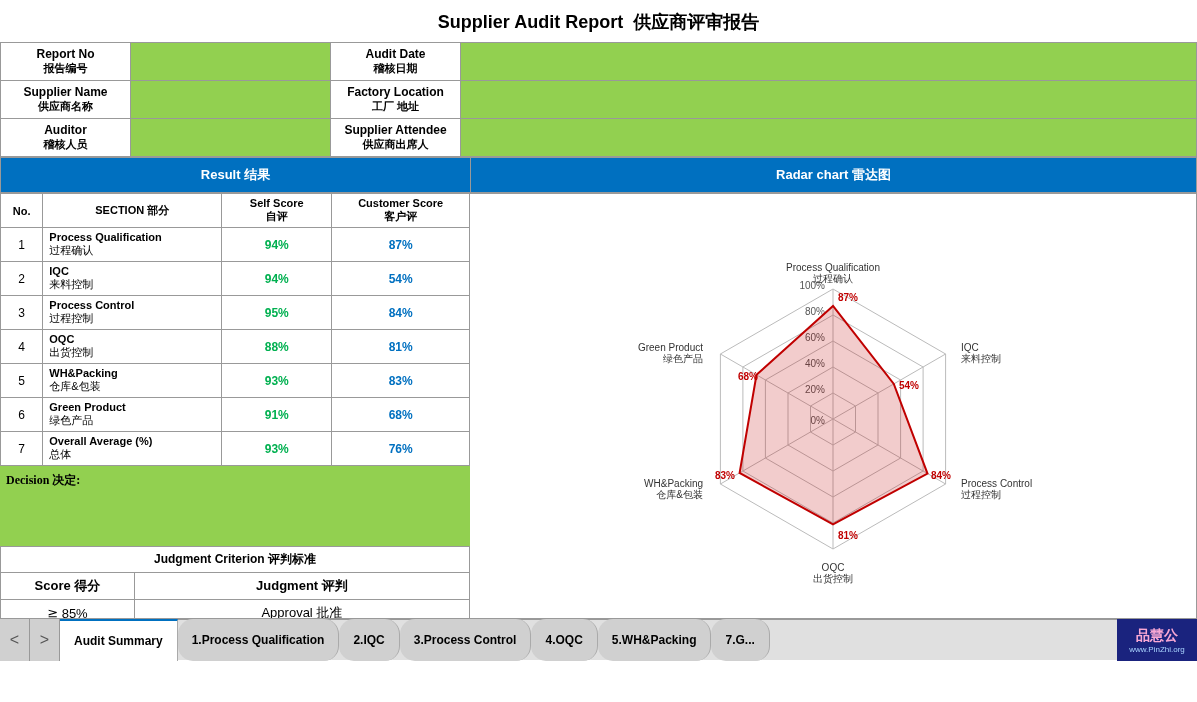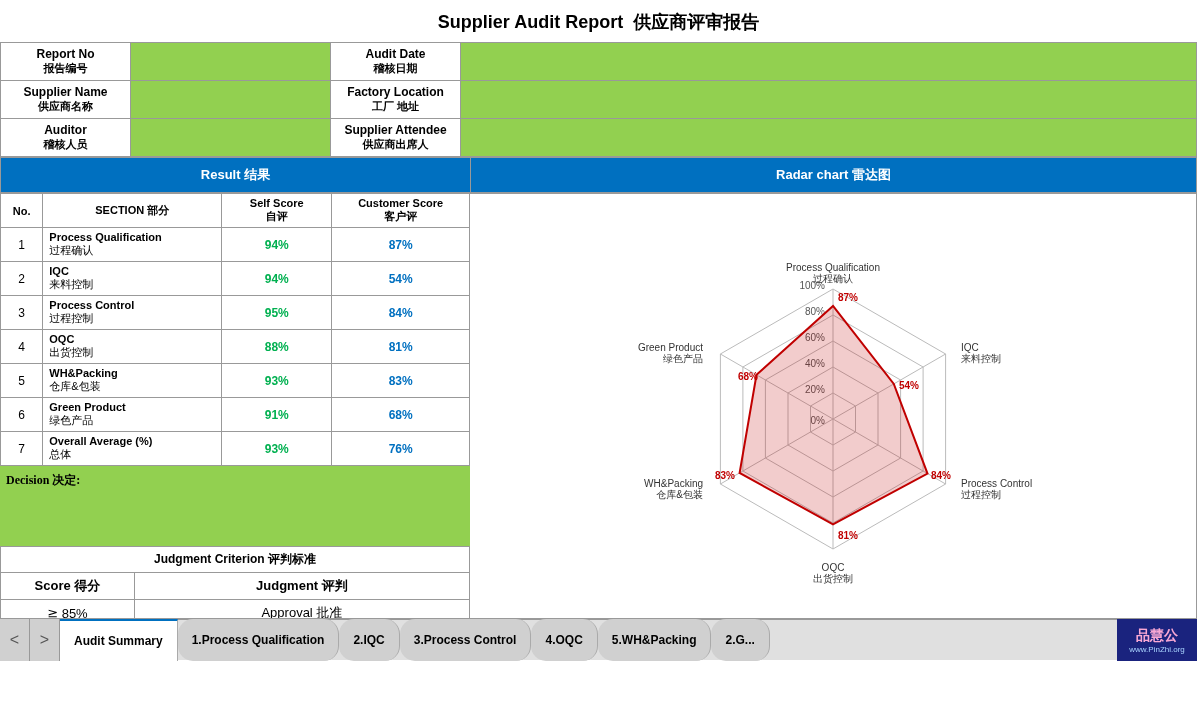--- a/index.html
+++ b/index.html
@@ -275,21 +275,21 @@
     <div class="tab-item inactive">
       <span>3.Process Control</span>
     </div>
     <div class="tab-item inactive">
       <span>4.OQC</span>
     </div>
     <div class="tab-item inactive">
       <span>5.WH&amp;Packing</span>
     </div>
     <div class="tab-item inactive">
-      <span>2.G...</span>
+      <span>7.G...</span>
     </div>
     <div class="tab-logo">
       <div style="text-align:center;">
         <div style="font-size:14px; font-weight:bold; color:#f9a8d4;">品慧公</div>
         <div style="font-size:8px; color:#aad4ff;">www.PinZhi.org</div>
       </div>
     </div>
   </div>
 </div>
 

